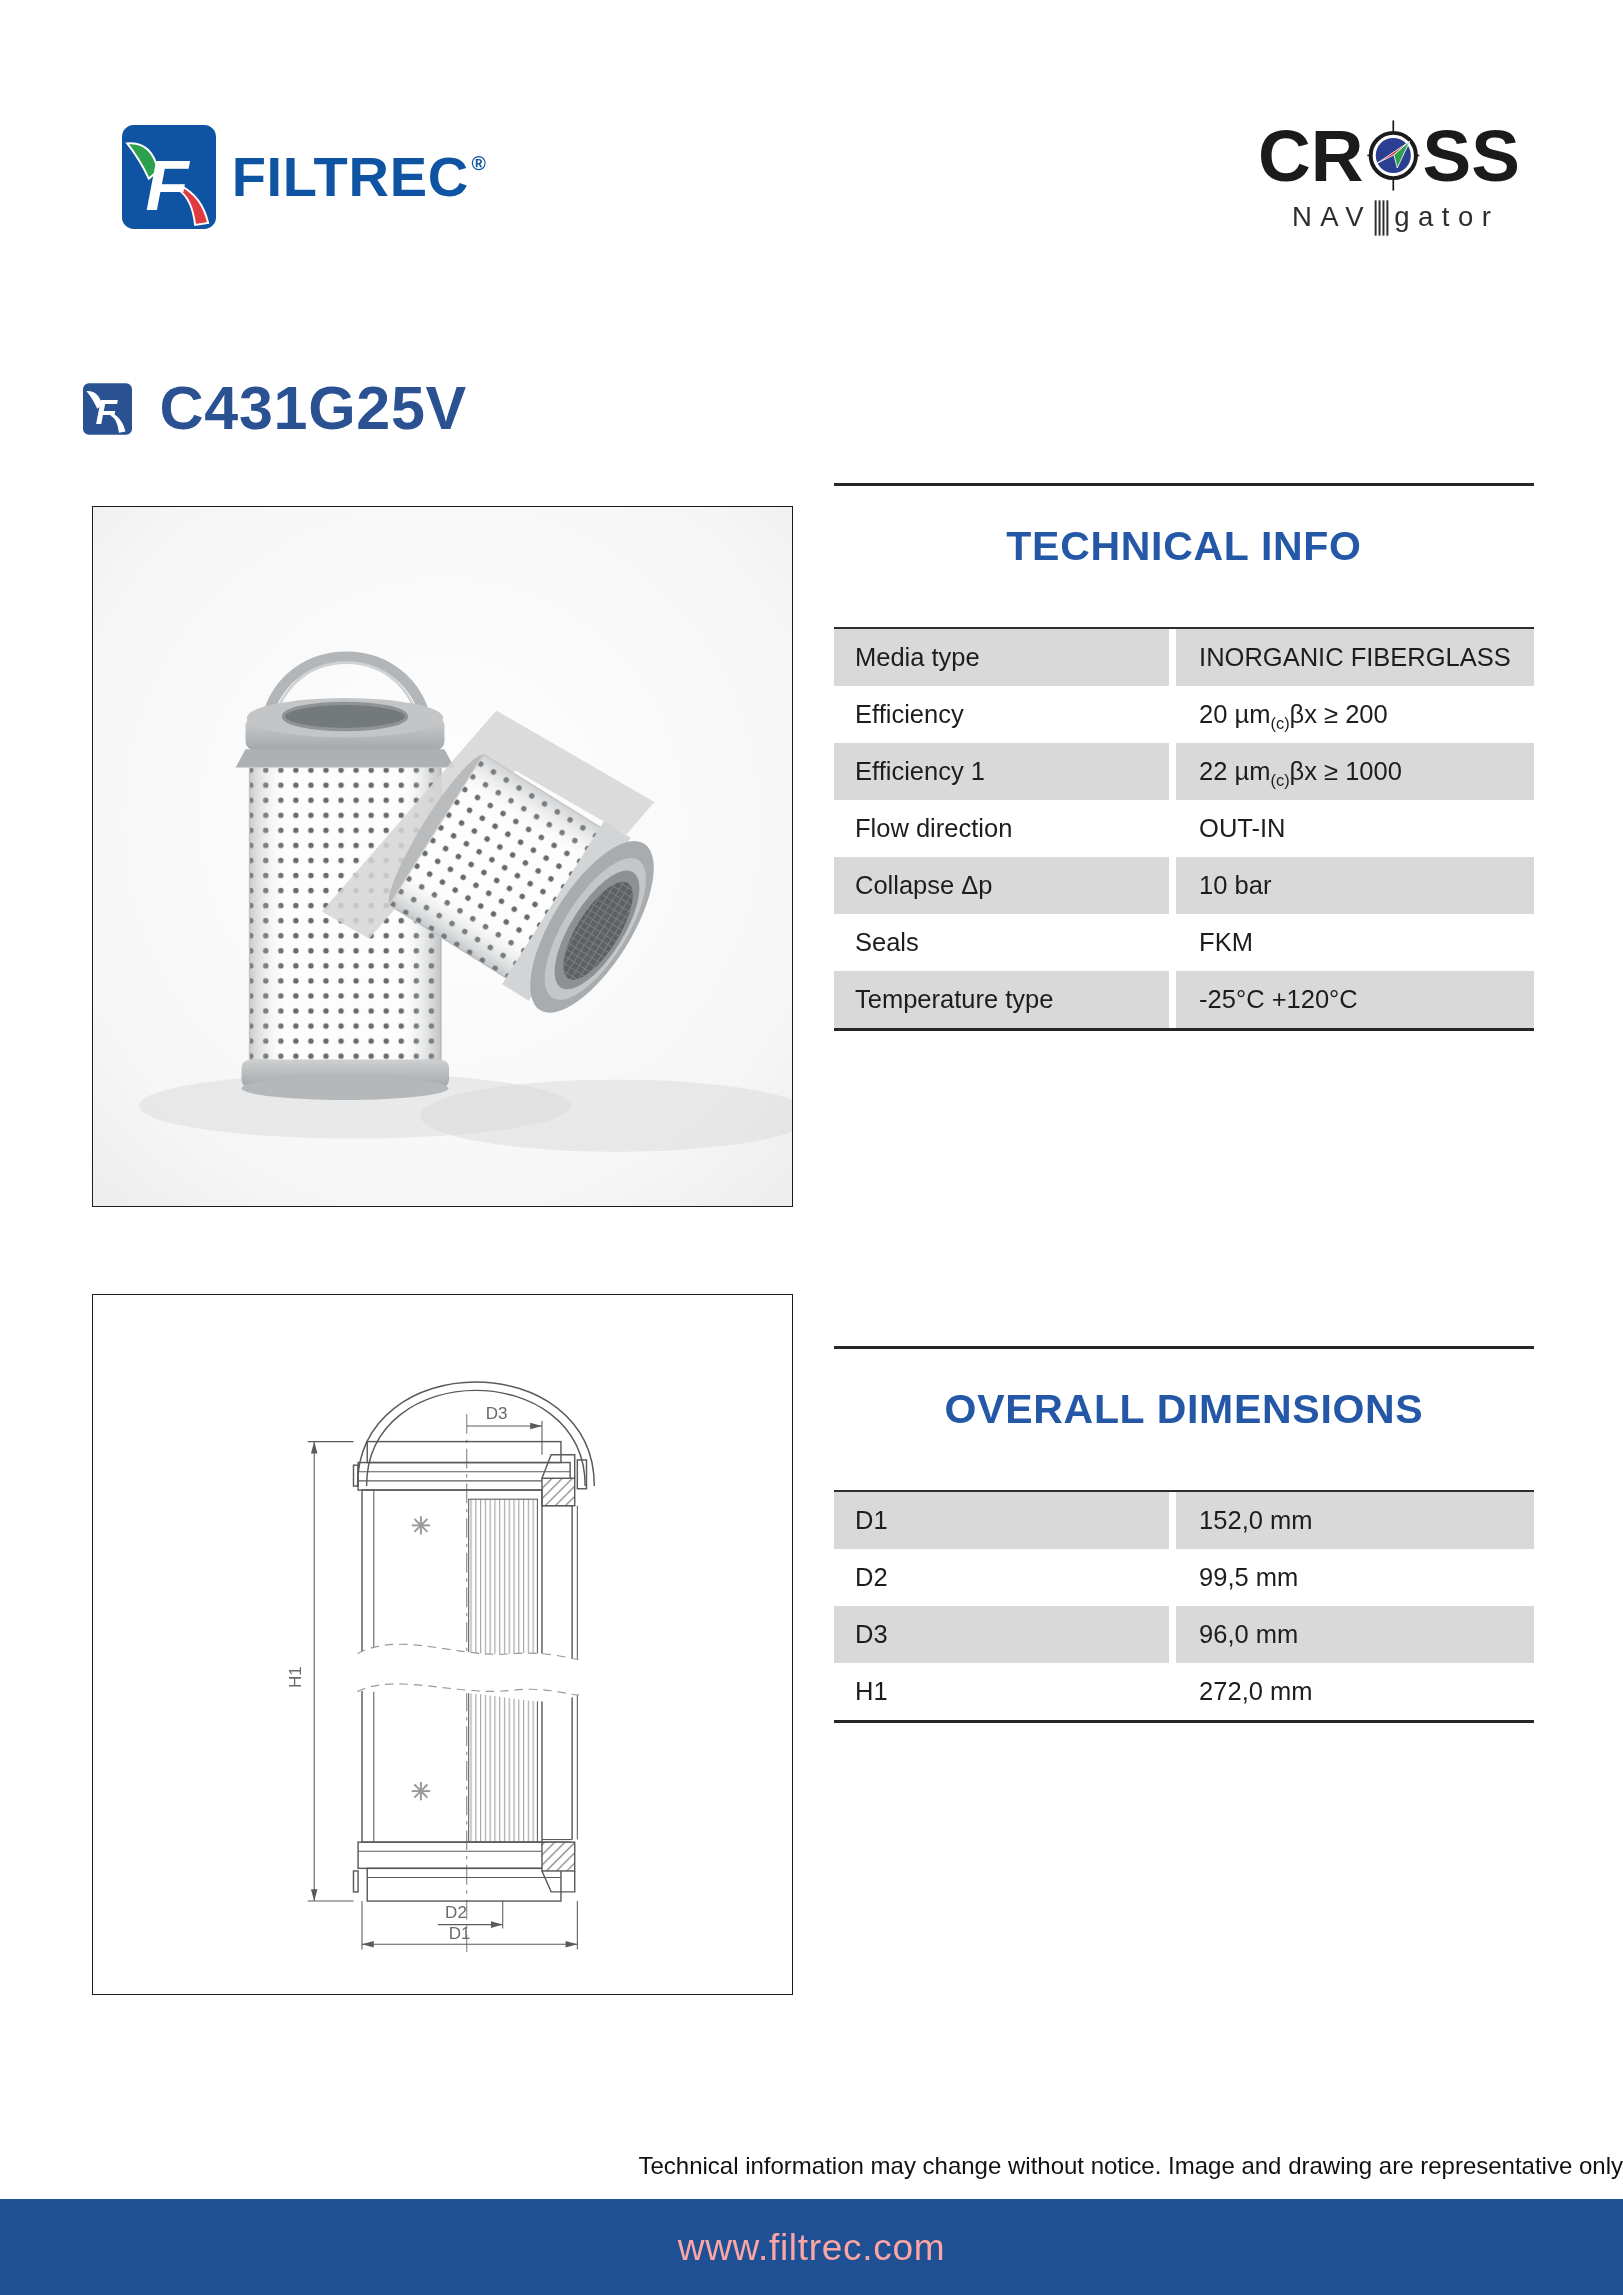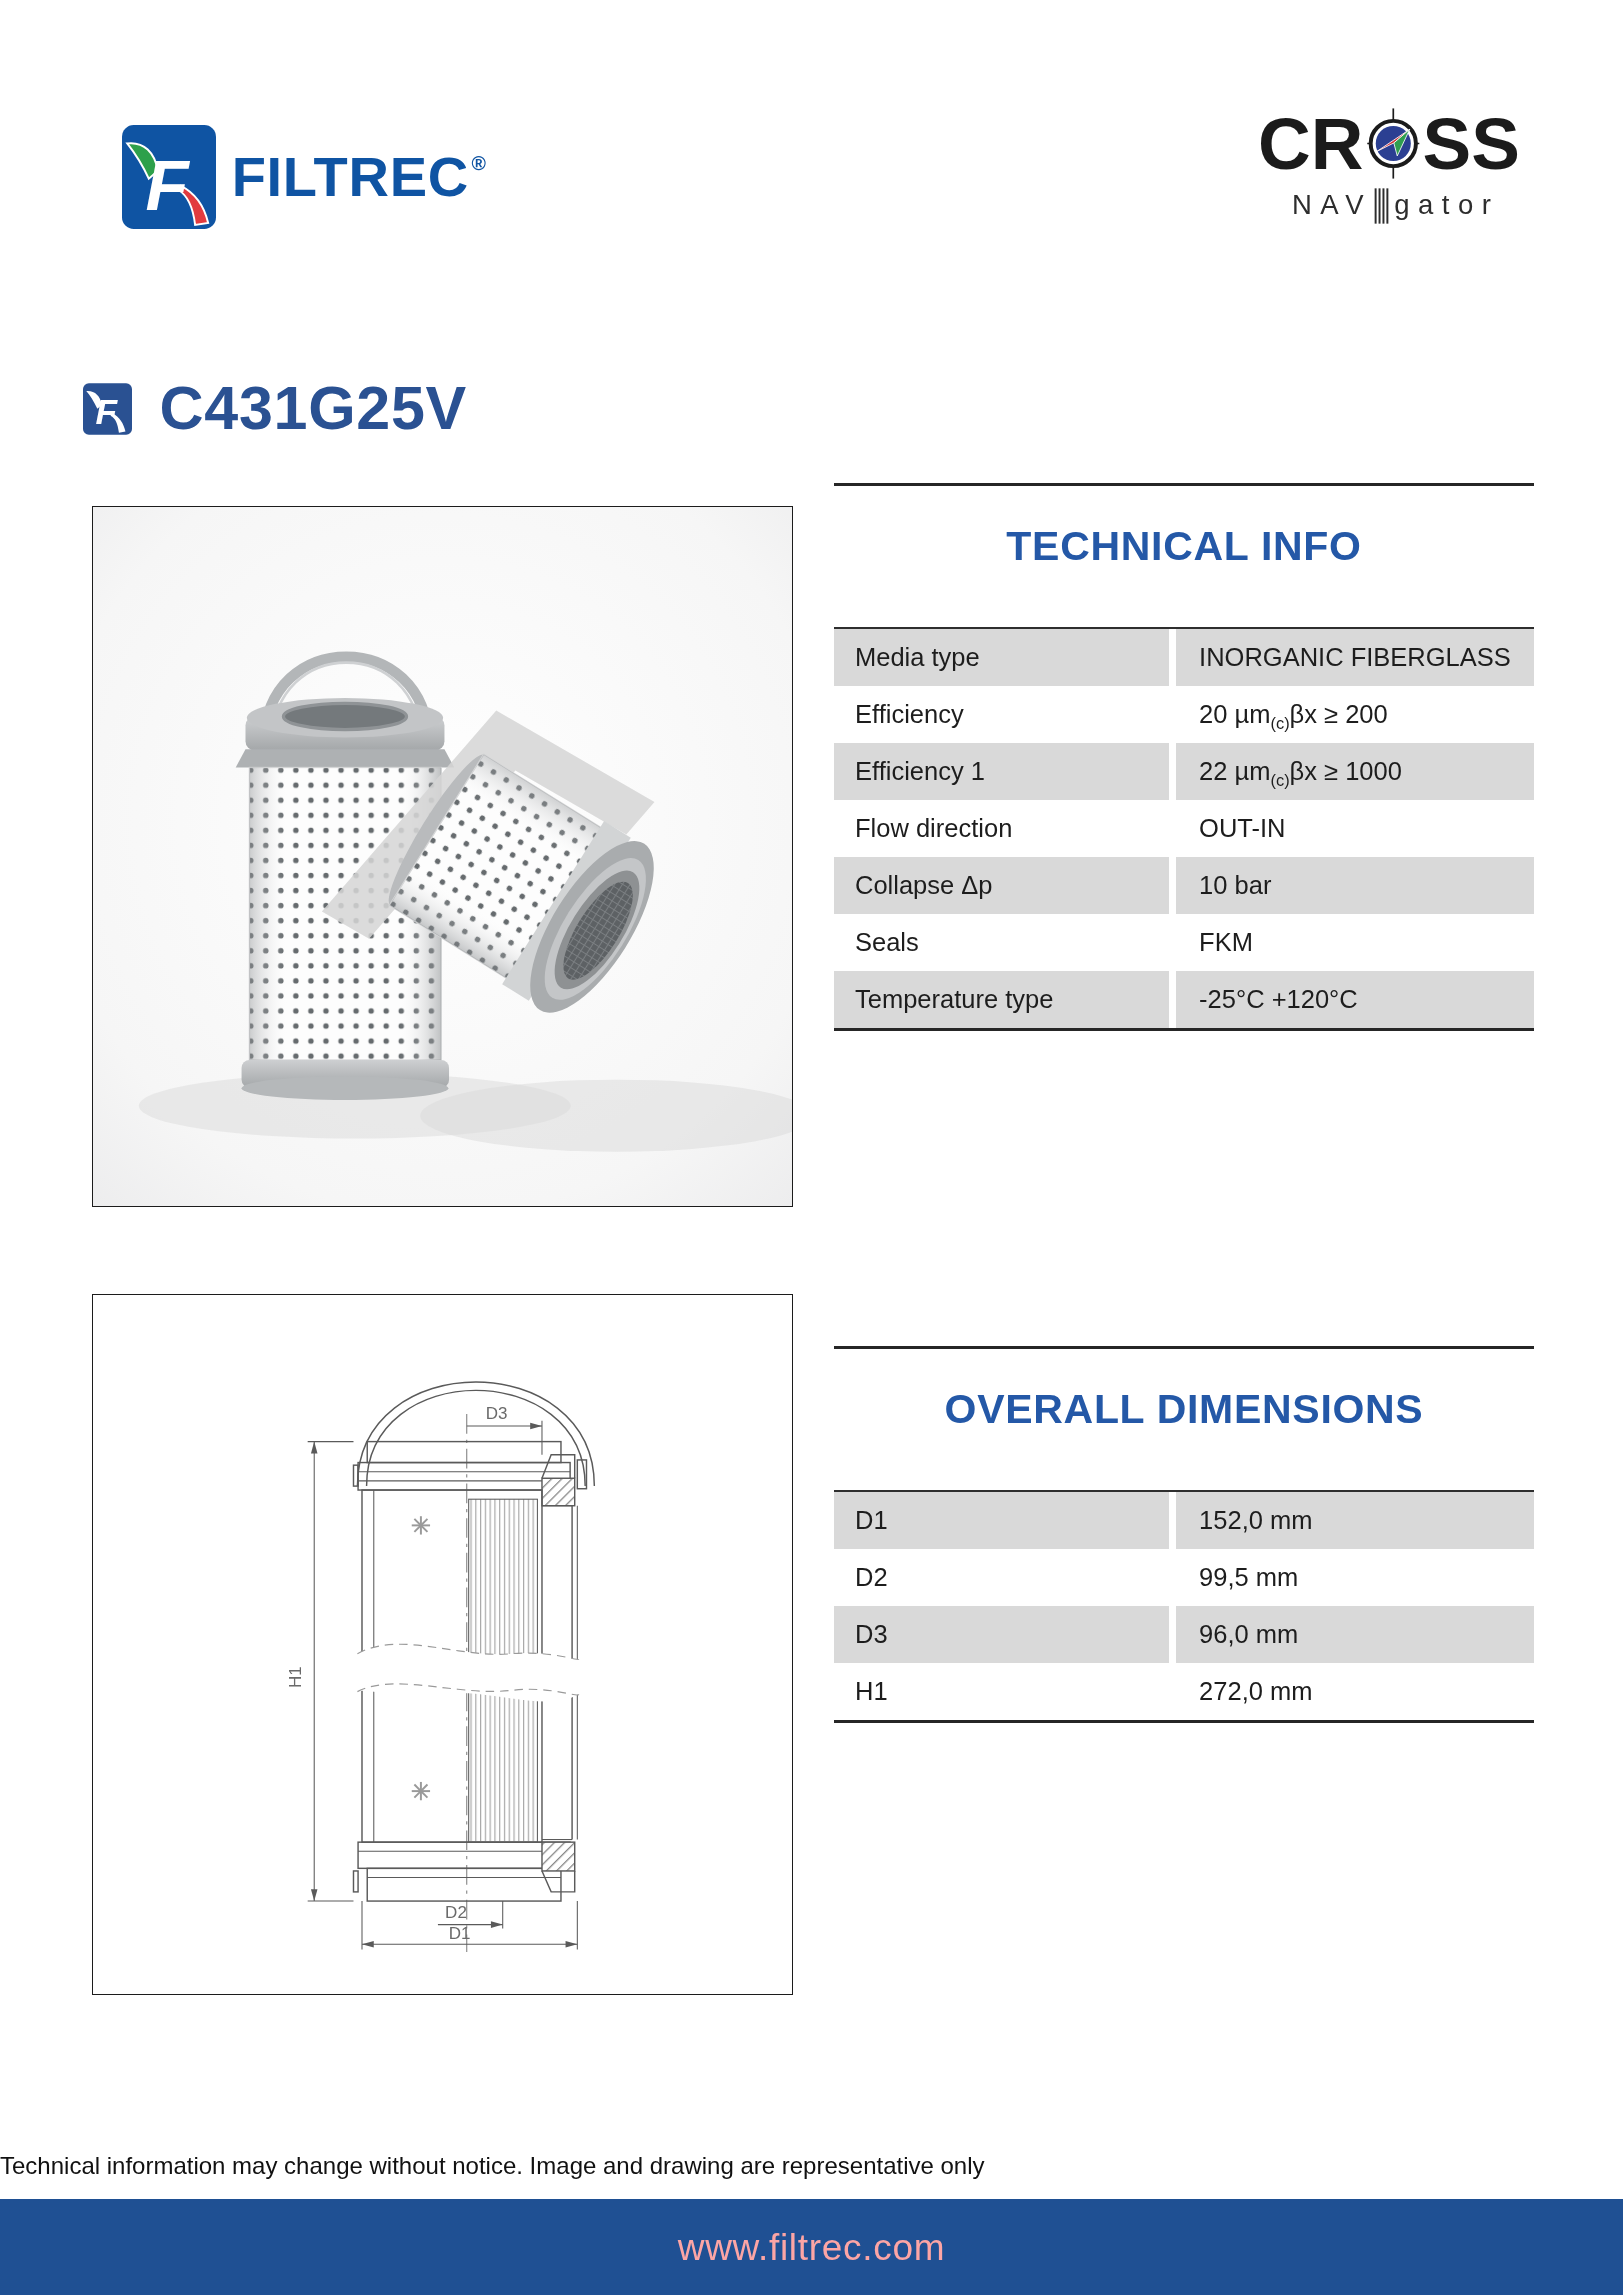--- a/index.html
+++ b/index.html
@@ -4,21 +4,21 @@
 <style>
   html,body{margin:0;padding:0;background:#ffffff;}
   .page{position:relative;width:1623px;height:2295px;background:#ffffff;overflow:hidden;
         font-family:"Liberation Sans",sans-serif;color:#1d1d1d;}
 
   
   .filtrec-logo{position:absolute;left:122px;top:125px;display:flex;align-items:center;gap:15.7px;}
   .filtrec-word{font-size:56px;font-weight:700;color:#0f54a3;letter-spacing:0.7px;line-height:1;}
   .filtrec-reg{font-size:19.6px;font-weight:700;color:#0f54a3;vertical-align:super;line-height:1;position:relative;top:-22px;left:2.6px;}
 
-  .cross-logo{position:absolute;left:1258px;top:104px;width:262px;}
+  .cross-logo{position:absolute;left:1258px;top:116px;width:262px;}
   .cross-line1{display:flex;align-items:center;font-size:73px;font-weight:700;color:#1b1b1b;
                letter-spacing:0;line-height:1;}
   .cross-line1 svg{margin:0 1.3px;}
   .cross-line2{display:flex;align-items:flex-end;margin-top:3.9px;padding-left:34px;
                font-size:27.5px;font-weight:400;color:#2d2d2d;letter-spacing:8.5px;line-height:1;}
   .cross-line2 svg{margin:0 3.9px -6.5px 1.3px;}
 
   
   .product-row{position:absolute;left:83px;top:378px;display:flex;align-items:center;gap:27.5px;}
   .product-code{font-size:61px;font-weight:700;color:#2a5192;line-height:1;letter-spacing:0.7px;}
@@ -39,21 +39,21 @@
   .spec-table{margin-top:58px;border-top:2px solid #2e2e2e;border-bottom:3.3px solid #262626;}
   .spec-row{display:flex;height:57px;}
   .spec-row .cell{display:flex;align-items:center;box-sizing:border-box;background:#ffffff;}
   .spec-row .label{width:335px;margin-right:6.5px;padding-left:21px;}
   .spec-row .value{flex:1;padding-left:23.6px;}
   .spec-row:nth-child(odd) .cell{background:#d9d9d9;}
   .spec-table{font-size:25.5px;color:#1d1d1d;}
   .subsc{font-size:16.4px;position:relative;top:9.2px;}
 
   
-  .disclaimer{position:absolute;left:0;top:2152px;width:100%;text-align:left;
+  .disclaimer{position:absolute;left:0;top:2152px;width:100%;text-align:right;
               font-size:24px;color:#111111;}
   .footer-bar{position:absolute;left:0;top:2199px;width:100%;height:97px;background:#1f5093;
               display:flex;align-items:center;justify-content:center;}
   .footer-url{color:#fca5a5;font-size:37px;letter-spacing:0.7px;}
 </style>
 </head>
 <body>
 
 <div class="page">
 

